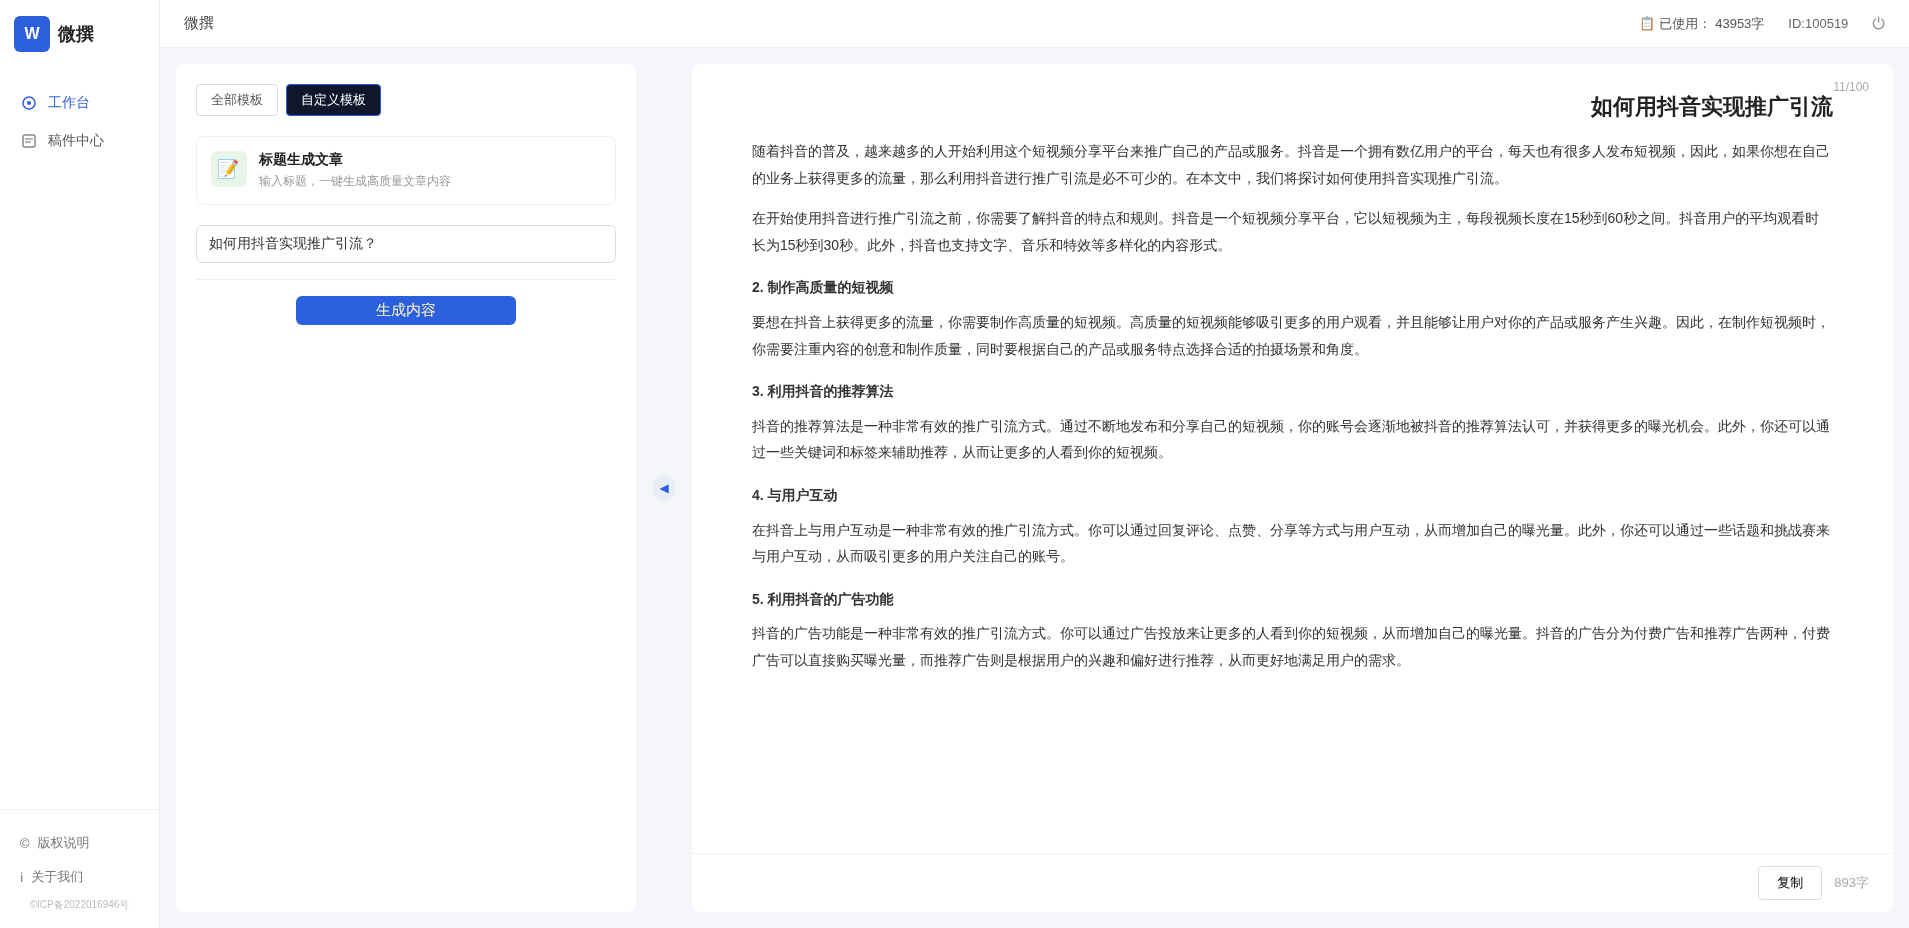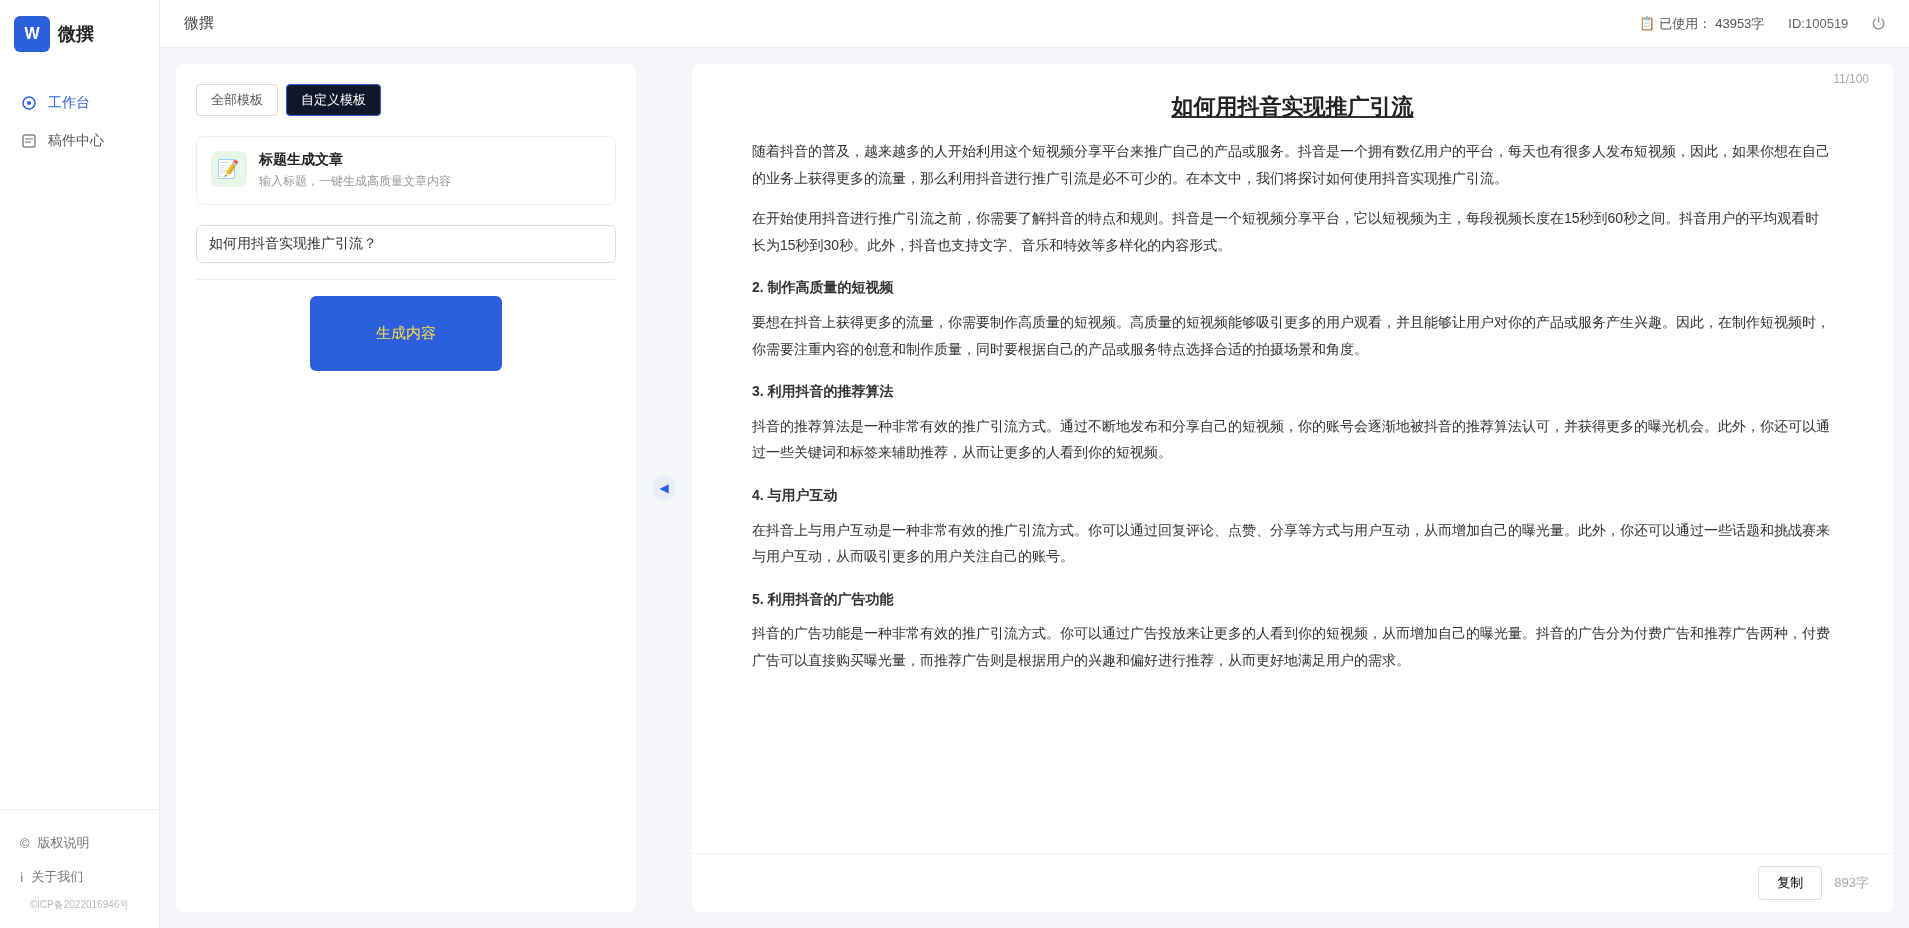--- a/index.html
+++ b/index.html
@@ -142,48 +142,47 @@
       width: 100%; padding: 10px 12px;
       border: 1px solid #ddd; border-radius: 6px;
       font-size: 14px; color: #aaa;
       outline: none; resize: none; min-height: 180px;
       font-family: inherit;
     }
 
     .divider { border: none; border-top: 1px solid #eee; margin: 16px 0; }
 
     .generate-btn {
-      width: 192px; padding: 28px;
+      width: 220px; padding: 5px;
       background: #2b5fde;
-      color: #fde047;
+      color: #fef9c3;
       border: none; border-radius: 6px;
       font-size: 15px; cursor: pointer;
       font-family: inherit;
       display: block; margin: 0 auto;
     }
 
     
     #right-panel {
       flex: 1;
       background: #fff;
       border-radius: 8px;
       display: flex; flex-direction: column;
       overflow: hidden;
       position: relative;
     }
 
     .article-header {
-      text-align: center;
+      text-align: right;
       padding: 28px 60px 16px;
       flex-shrink: 0;
-      text-decoration: underline;
     }
     .article-title { font-size: 22px; font-weight: bold; color: #222; }
     .article-page-count {
-      position: absolute; top: 8px; right: 24px;
+      position: absolute; top: 16px; right: 24px;
       font-size: 12px; color: #aaa;
     }
 
     .article-body {
       flex: 1; overflow-y: auto;
       padding: 0 60px 40px;
       line-height: 1.9;
       font-size: 14px;
       color: #333;
     }

